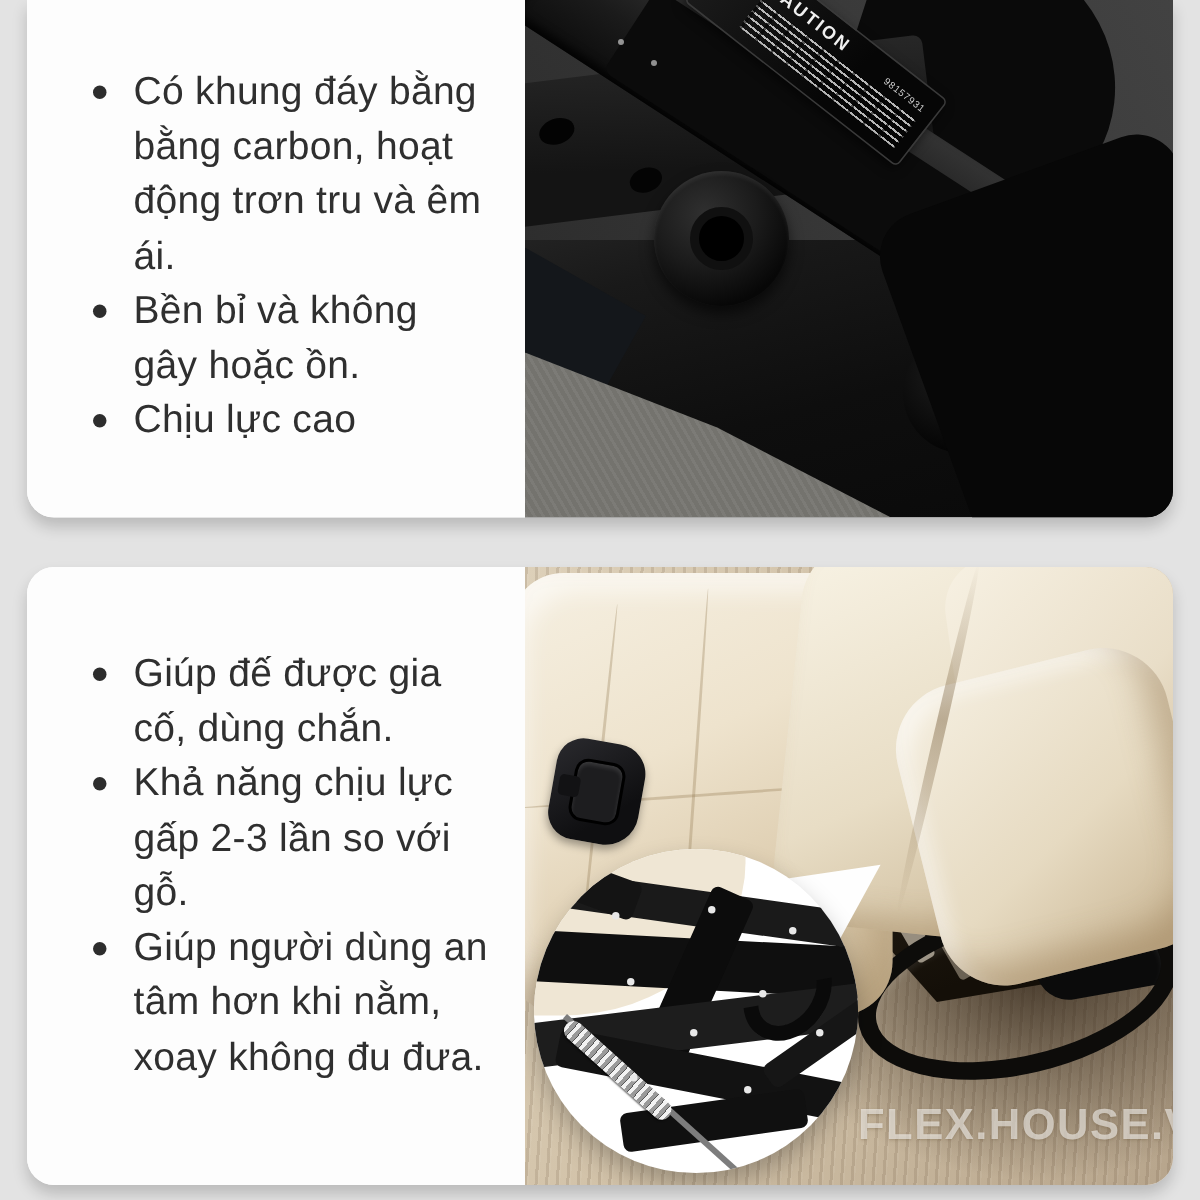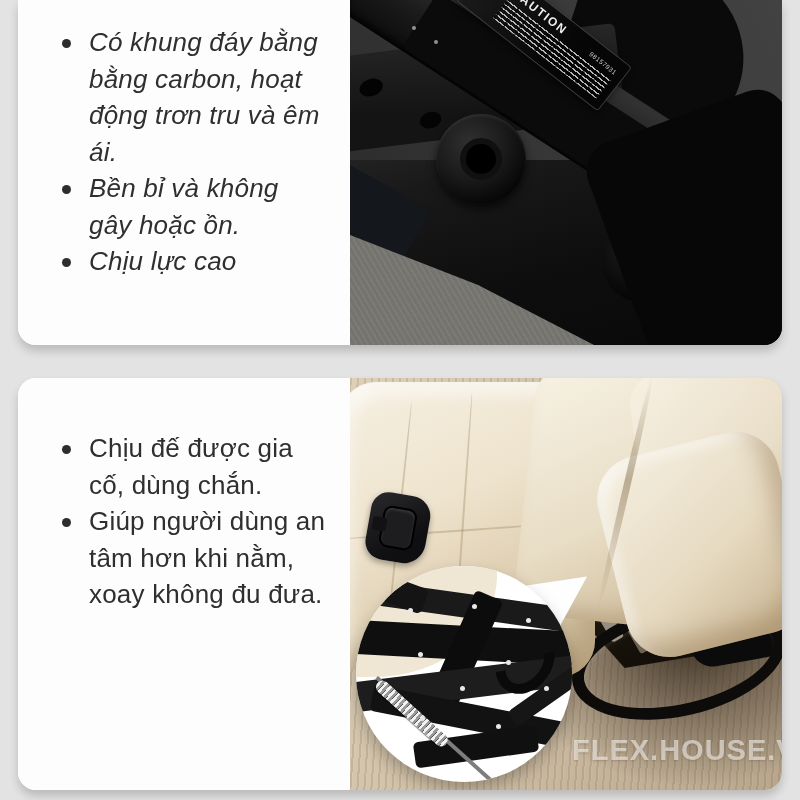--- a/index.html
+++ b/index.html
@@ -7,21 +7,21 @@
   .page{position:relative;width:800px;height:800px;background:#e3e3e3;overflow:hidden;}
 
   
   .panel{position:absolute;left:18px;width:764px;background:#fdfdfd;overflow:hidden;
          box-shadow:0 6px 10px rgba(0,0,0,.18);}
   .panel-top{top:0;height:345px;border-radius:0 0 18px 18px;}
   .panel-bottom{top:378px;height:412px;border-radius:18px;}
 
   .card{position:absolute;left:0;top:0;bottom:0;width:332px;background:#fdfdfd;}
   .card ul{list-style:none;margin:0;padding:0 0 0 44px;}
-  .panel-top .card ul{padding-top:24px;font-style:italic;}
+  .panel-top .card ul{padding-top:42px;}
   .panel-bottom .card ul{padding-top:52px;}
   .card li{display:flex;gap:18px;}
   .dot{flex:none;width:9px;height:9px;border-radius:50%;background:#2d2d2d;margin-top:15px;}
   .lines{font-size:26px;line-height:36.5px;color:#2f2f2f;font-weight:500;letter-spacing:.2px;}
   .line{display:block;white-space:nowrap;}
 
   .photo{position:absolute;top:0;right:0;width:432px;height:100%;overflow:hidden;}
   .photo *{position:absolute;}
 
   
@@ -210,22 +210,30 @@
       </div>
     </div>
   </section>
 
   <section class="panel panel-bottom">
     <div class="card">
       <ul>
         <li>
           <span class="dot"></span>
           <span class="lines">
-            <span class="line">Chịu đế được gia</span>
+            <span class="line">Giúp đế được gia</span>
             <span class="line">cố, dùng chắn.</span>
+          </span>
+        </li>
+        <li>
+          <span class="dot"></span>
+          <span class="lines">
+            <span class="line">Khả năng chịu lực</span>
+            <span class="line">gấp 2-3 lần so với</span>
+            <span class="line">gỗ.</span>
           </span>
         </li>
         <li>
           <span class="dot"></span>
           <span class="lines">
             <span class="line">Giúp người dùng an</span>
             <span class="line">tâm hơn khi nằm,</span>
             <span class="line">xoay không đu đưa.</span>
           </span>
         </li>

